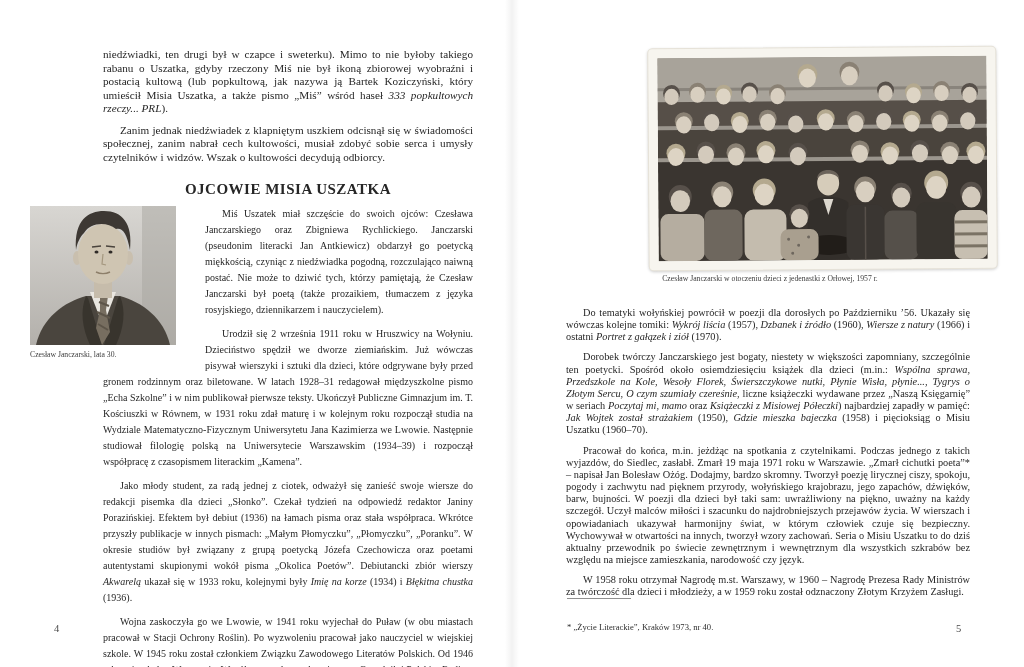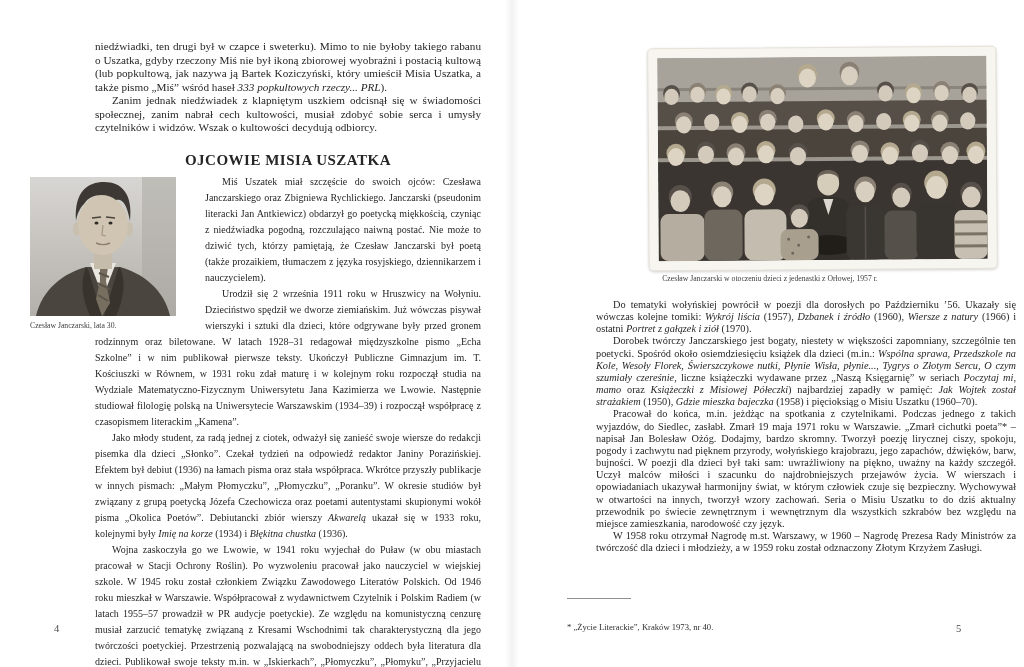--- a/index.html
+++ b/index.html
@@ -1,36 +1,36 @@
 <!DOCTYPE html>
 <html lang="pl"><head>
 <meta charset="utf-8">
 <style>
   html,body{margin:0;padding:0;background:#ffffff;}
   .spread{position:relative;width:1024px;height:667px;background:#ffffff;overflow:hidden;
           font-family:"Liberation Serif","DejaVu Serif",serif;color:#262626;}
   .gutter{position:absolute;left:505px;top:0;width:14px;height:667px;
           background:linear-gradient(90deg,rgba(0,0,0,0) 0%,rgba(0,0,0,.05) 50%,rgba(0,0,0,0) 100%);}
-  p{margin:0;text-align:justify;hyphens:auto;-webkit-hyphens:auto;}
+  p{margin:8px;text-align:justify;hyphens:auto;-webkit-hyphens:auto;}
   .indent{text-indent:17px;}
   .col-left{position:absolute;left:95px;top:40px;width:386px;}
   .col-left .intro{font-size:11.2px;line-height:13.5px;}
   .col-left h1{font-size:15px;font-weight:700;letter-spacing:.5px;text-align:center;margin:17px 0 5px;}
   .col-left h2{font-size:11.5px;font-weight:700;margin:4px 0 5px;text-indent:17px;}
   .col-left .body{font-size:10px;line-height:16px;}
   .photo-float{float:left;width:166px;margin:3px 9px 3px -65px;}
   .photo-float svg{display:block;width:146px;height:139px;}
   .caption{font-size:7.7px;color:#3c3c3c;line-height:9px;}
   .photo-float .caption{margin-top:5px;}
   .photo-frame{position:absolute;left:648px;top:47px;width:329px;height:203px;padding:9px;
                background:#f7f5ef;border:1px solid #e6e2d8;border-radius:5px;
                box-shadow:0 1px 3px rgba(0,0,0,.18);transform:rotate(-.4deg);}
   .photo-frame svg{display:block;width:329px;height:203px;}
   .cap-right{position:absolute;right:39px;top:274px;width:430px;text-align:center;}
-  .col-right{position:absolute;left:596px;top:299px;width:420px;}
+  .col-right{position:absolute;left:558px;top:299px;width:420px;}
   .col-right p{font-size:10.3px;line-height:12.15px;}
   .footnote-rule{position:absolute;left:567px;top:598px;width:64px;border-top:1px solid #909090;}
   .footnote{position:absolute;left:567px;top:622px;font-size:8.6px;color:#2e2e2e;}
   .pagenum{position:absolute;font-size:10.5px;color:#4a4a4a;}
   .pn-left{left:54px;top:623px;}
   .pn-right{left:956px;top:623px;}
   i{font-style:italic;}
 </style>
 </head>
 <body>

